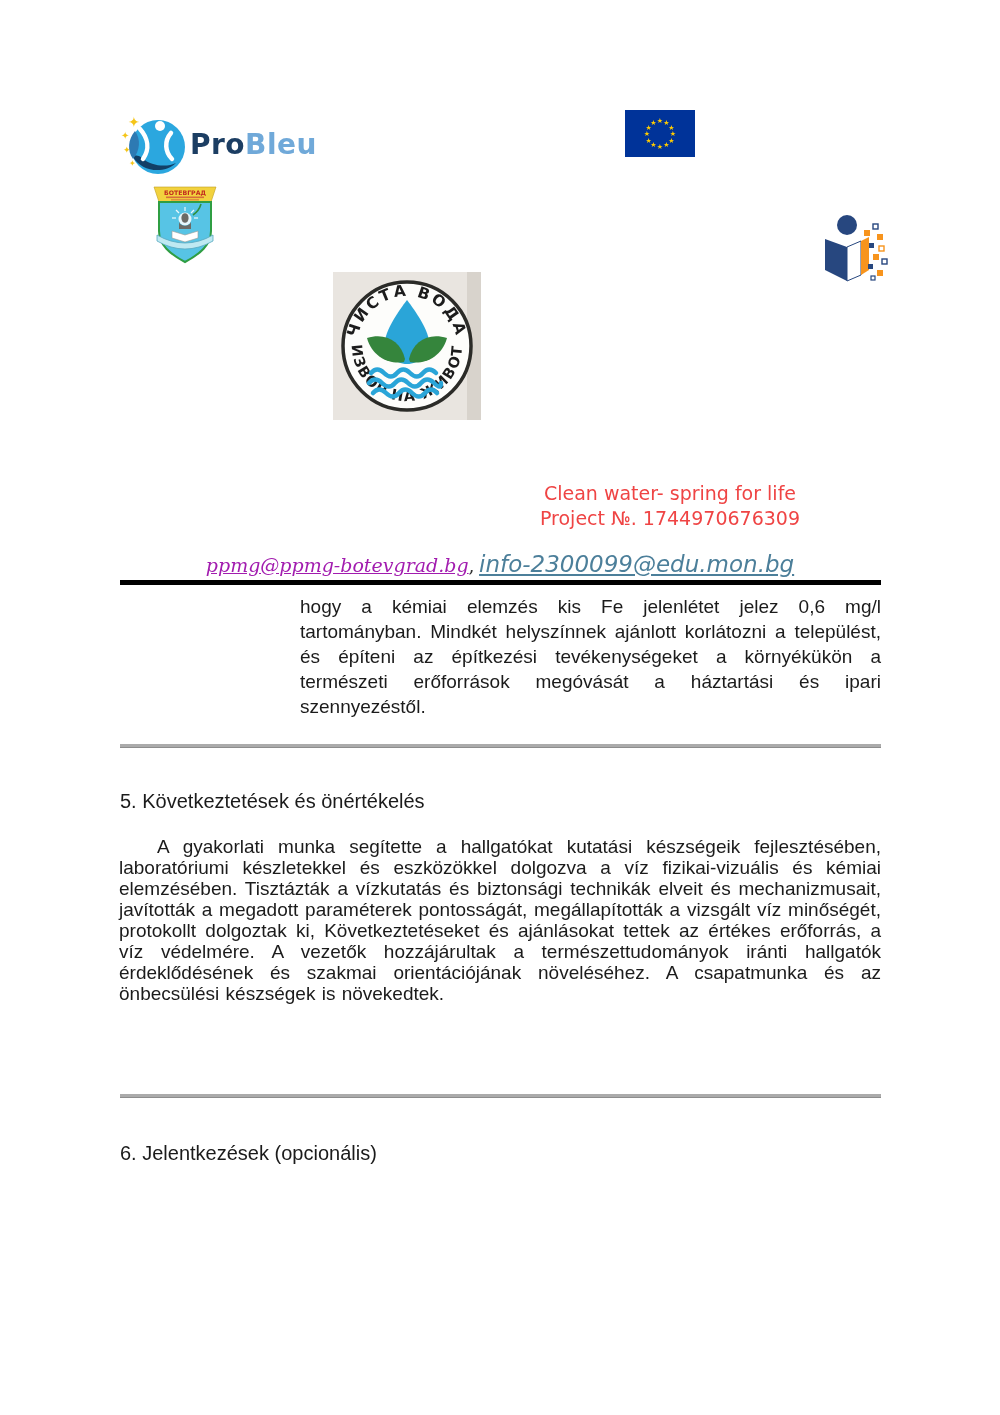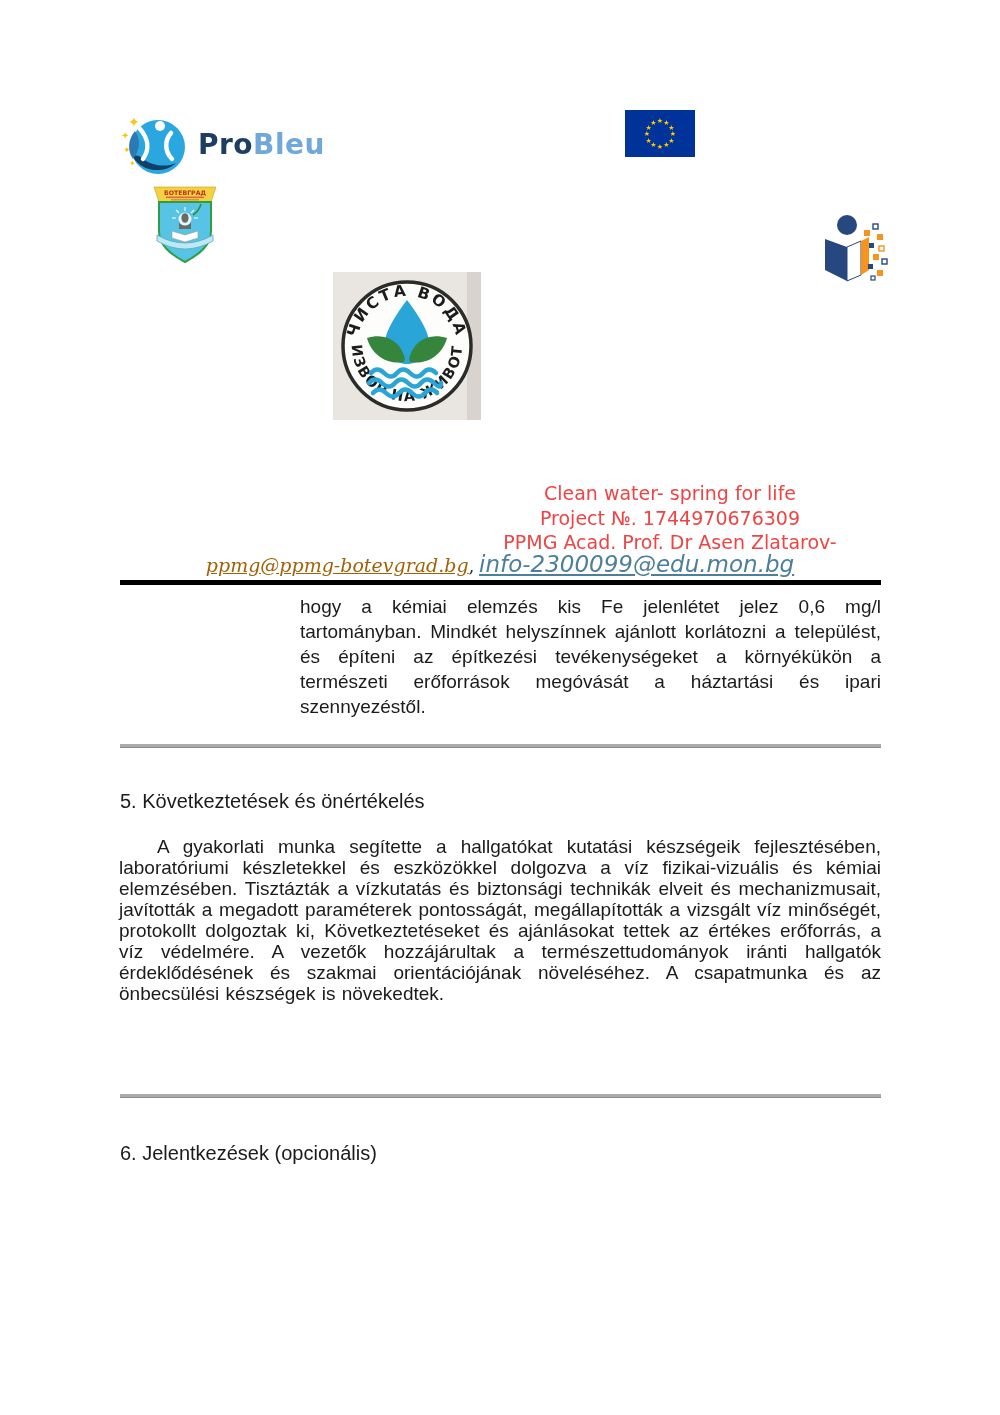--- a/index.html
+++ b/index.html
@@ -5,21 +5,21 @@
   html,body{margin:0;padding:0;background:#888;}
   .page{
     position:relative;width:1000px;height:1415px;margin:0 auto;
     background:#ffffff;overflow:hidden;
     font-family:"Liberation Sans",sans-serif;color:#1b1b1b;
   }
   .abs{position:absolute;}
 
   
   .probleu{left:116px;top:104px;width:220px;height:80px;display:flex;align-items:center;}
-  .probleu-text{font-family:"DejaVu Sans",sans-serif;font-weight:bold;font-size:28px;letter-spacing:.5px;margin-left:12px;}
+  .probleu-text{font-family:"DejaVu Sans",sans-serif;font-weight:bold;font-size:28px;letter-spacing:.5px;margin-left:4px;}
 
   
   .eu-block{left:625px;top:110px;display:flex;align-items:center;}
   .eu-text{margin-left:13px;font-family:"Liberation Sans",sans-serif;font-weight:bold;font-size:17.5px;line-height:21px;}
 
   
   .title-block{left:340px;top:481px;width:660px;text-align:center;
     font-family:"DejaVu Sans",sans-serif;font-size:19px;line-height:24.5px;color:#ef4444;}
   .email-line{left:0;top:551px;width:1000px;text-align:center;white-space:nowrap;}
   .email-serif{font-family:"DejaVu Serif",serif;font-style:italic;font-size:19px;text-decoration:underline;}
@@ -142,24 +142,23 @@
       <rect x="64" y="47" width="5" height="5" fill="none" stroke="#27477f" stroke-width="1.4"></rect>
       <rect x="50" y="52" width="5" height="5" fill="#27477f"></rect>
       <rect x="59" y="58" width="6" height="6" fill="#f7941d"></rect>
       <rect x="53" y="64" width="4" height="4" fill="none" stroke="#27477f" stroke-width="1.2"></rect>
     </g>
   </svg>
 
   <div class="abs title-block">
     <div>Clean water- spring for life</div>
     <div>Project №. 1744970676309</div>
-    <div>PPMG Acad. Prof. Dr Asen Zlatarov-</div>
   </div>
   <div class="abs email-line">
-    <a class="email-serif" style="color:#a16207">ppmg@ppmg-botevgrad.bg</a><span class="email-sep">,</span>
+    <a class="email-serif" style="color:#a21caf">ppmg@ppmg-botevgrad.bg</a><span class="email-sep">,</span>
     <a class="email-sans" style="color:#4c7f9a">info-2300099@edu.mon.bg</a>
   </div>
 
   <div class="abs black-rule"></div>
 
   <div class="abs para para1">hogy a kémiai elemzés kis Fe jelenlétet jelez 0,6 mg/l tartományban. Mindkét helyszínnek ajánlott korlátozni a települést, és építeni az építkezési tevékenységeket a környékükön a természeti erőforrások megóvását a háztartási és ipari szennyezéstől.</div>
 
   <div class="abs gray-rule" style="top:744px;"></div>
 
   <div class="abs section-heading h5">5. Következtetések és önértékelés</div>

